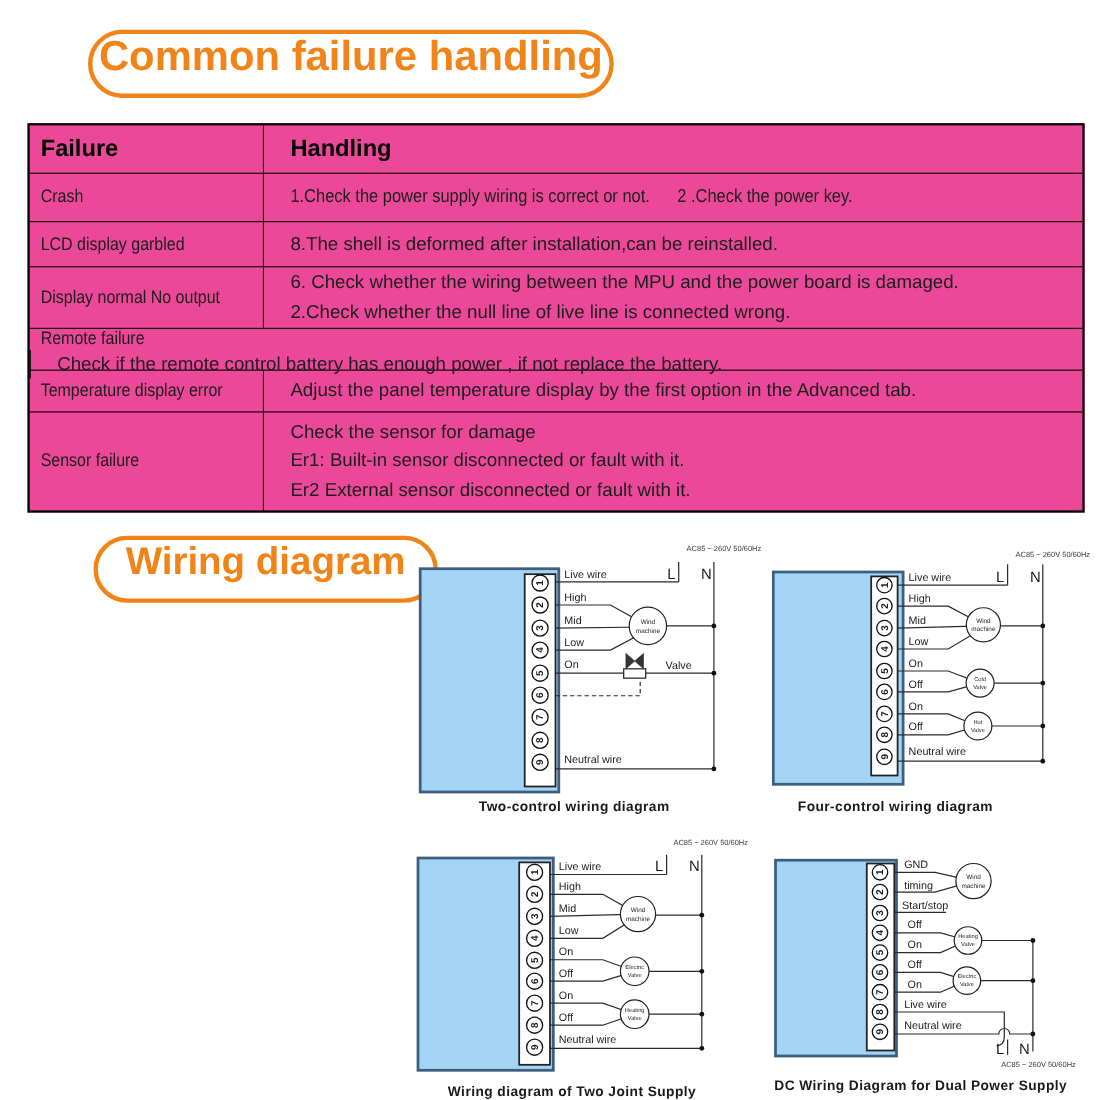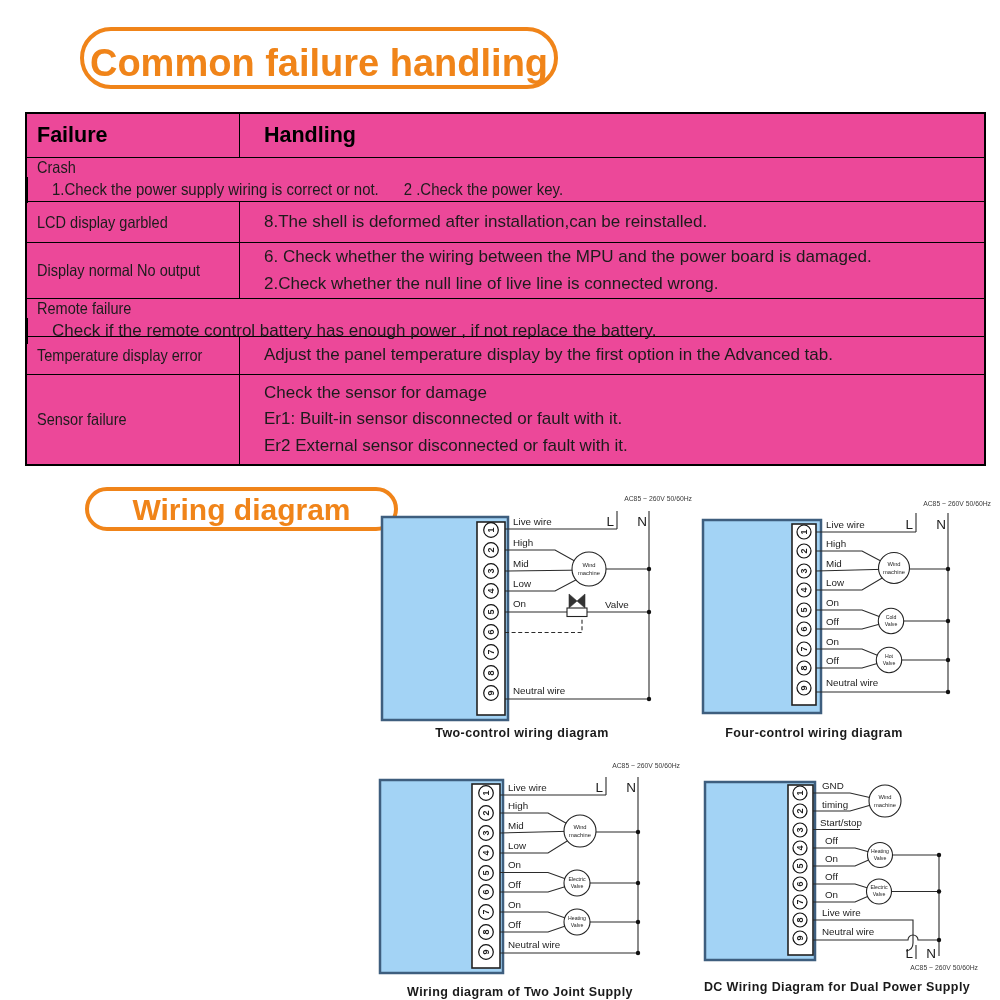--- a/index.html
+++ b/index.html
@@ -1,37 +1,37 @@
 <!DOCTYPE html>
 <html><head>
 <meta charset="utf-8">
 <style>
   html,body{margin:0;padding:0;background:#fff;}
   .page{position:relative;width:1000px;height:1000px;background:#fff;overflow:hidden;
         font-family:"Liberation Sans",sans-serif;color:#1a1a1a;}
 
   
-  .pill{position:absolute;display:flex;align-items:flex-end;justify-content:center;
+  .pill{position:absolute;display:flex;align-items:flex-start;justify-content:center;
         border:4px solid #F08419;border-radius:34px;color:#F08419;font-weight:bold;
         white-space:nowrap;background:#fff;box-sizing:border-box;}
   .pill1{left:80px;top:27px;width:478px;height:62px;font-size:38px;}
-  .pill2{left:85px;top:487px;width:313px;height:44px;font-size:30px;}
+  .pill2{left:85px;top:487px;width:313px;height:61px;font-size:35px;}
 
   
   .ftable{position:absolute;left:25px;top:112px;width:961px;border:2.5px solid #000;
           background:#ec4899;box-sizing:border-box;}
   .trow{display:flex;border-top:1.5px solid #000;box-sizing:border-box;}
   .trow.first{border-top:none;}
   .cellF{width:212px;flex:none;display:flex;align-items:center;padding-left:10px;
          box-sizing:border-box;font-size:16.5px;color:#1c1c1c;}
   .cellH{flex:1;border-left:1.5px solid #000;display:flex;align-items:center;
          padding-left:24px;padding-right:6px;box-sizing:border-box;font-size:17px;
          color:#1c1c1c;white-space:pre-wrap;line-height:1.55;}
   .hd .cellF,.hd .cellH{font-size:21.5px;font-weight:bold;color:#000;}
-  .r0{height:43px;} .r1{height:44px;flex-direction:column;} .r2{height:41px;} .r3{height:56px;}
+  .r0{height:43px;} .r1{height:44px;} .r2{height:41px;} .r3{height:56px;}
   .r4{height:38px;flex-direction:column;} .r5{height:38px;} .r6{height:90px;}
   .cond{display:inline-block;transform:scaleX(0.88);transform-origin:0 50%;white-space:pre-wrap;}
 
   
   .dg{position:absolute;}
   .dg1{left:370px;top:485px;}
   .dg2{left:680px;top:485px;}
   .dg3{left:370px;top:755px;}
   .dg4{left:680px;top:755px;}
   svg text{font-family:"Liberation Sans",sans-serif;fill:#1c1c1c;}

